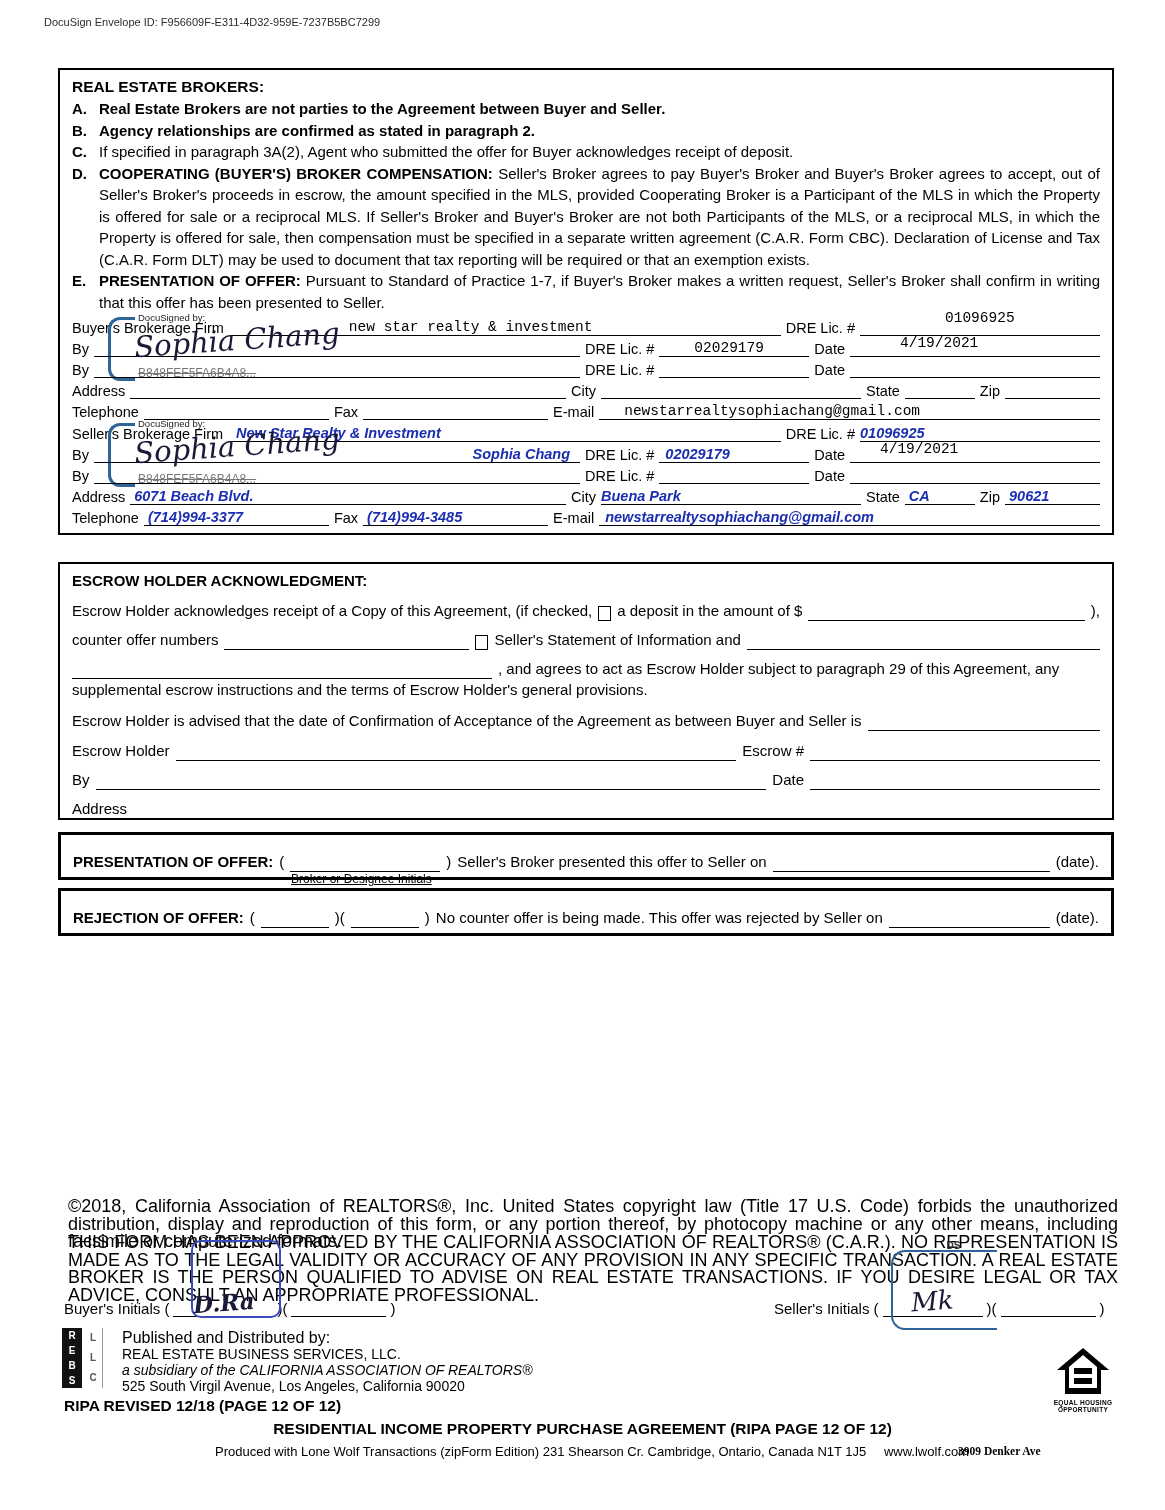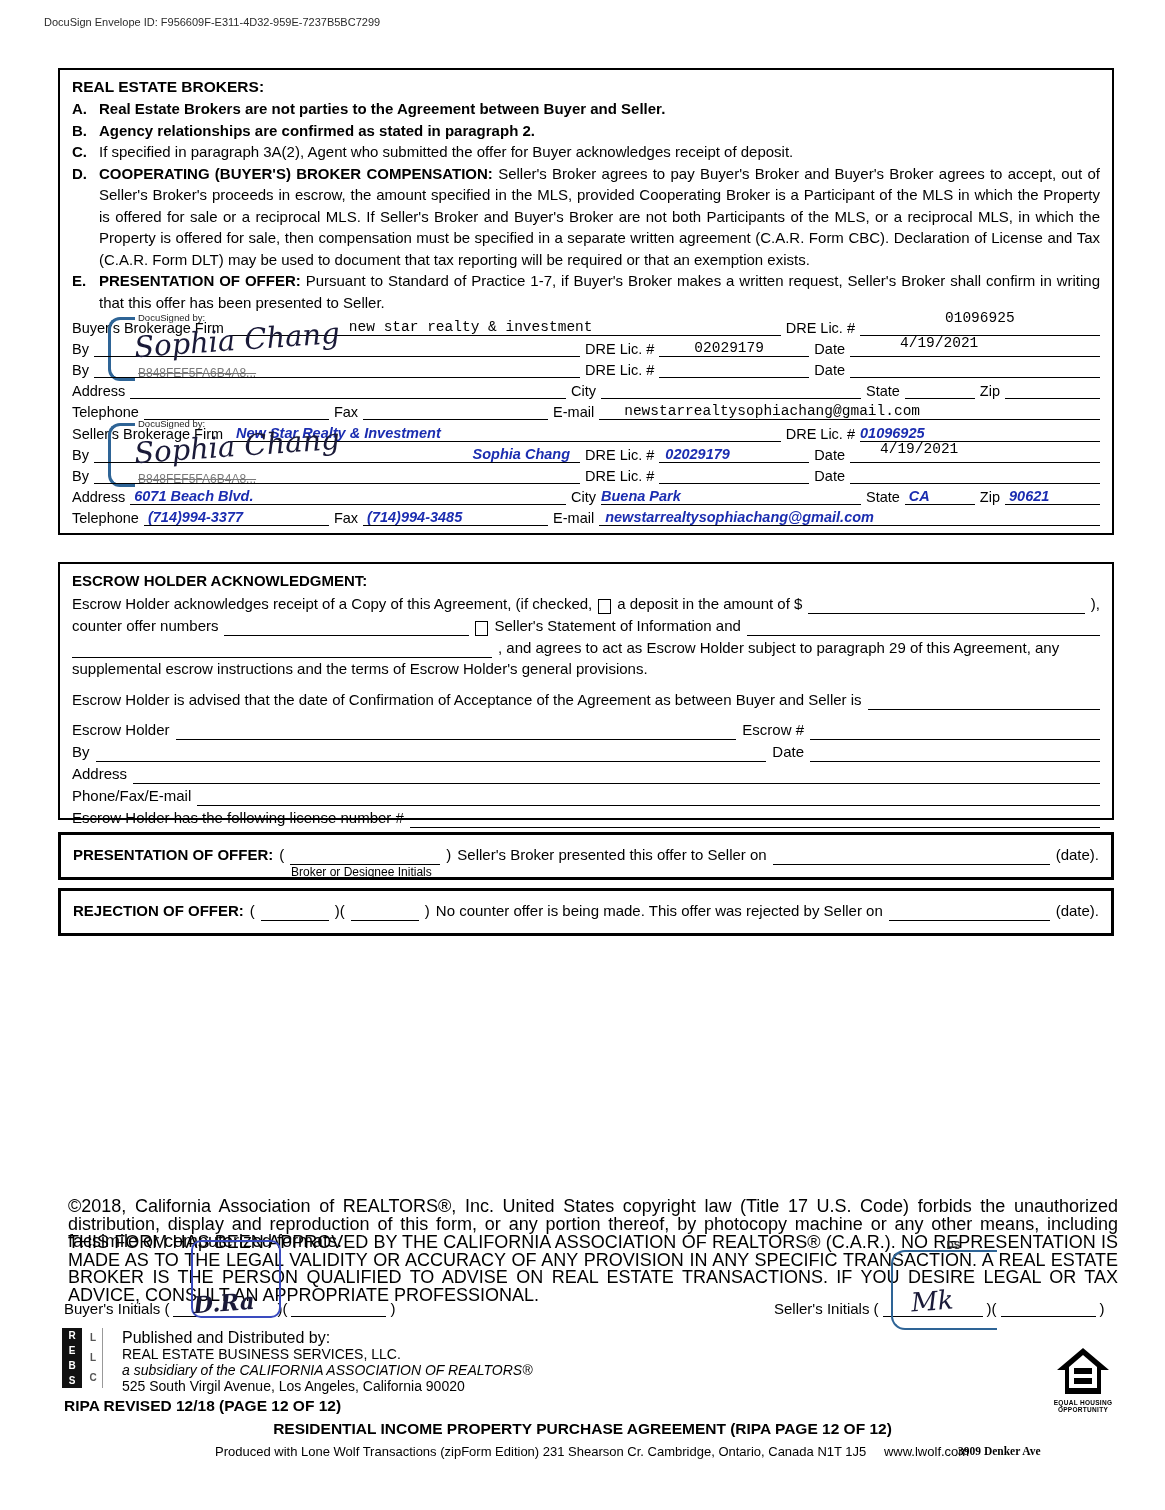--- a/index.html
+++ b/index.html
@@ -23,21 +23,21 @@
   .mono{font-family:"Liberation Mono","DejaVu Sans Mono",monospace;font-size:14.5px;white-space:nowrap;}
   .blue{color:#1b2db0;font-weight:bold;font-style:italic;white-space:nowrap;font-size:14.5px;}
   .raise6{position:relative;top:-5px;}
   .raise9{position:relative;top:-9px;}
   .sigblock{position:relative;}
   .ds-bracket{position:absolute;border:3px solid #2e6496;border-right:none;border-radius:12px 0 0 12px;width:24px;}
   .ds-small{font-size:9.5px;color:#222;white-space:nowrap;}
   .ds-id{font-size:12px;color:#777;text-decoration:line-through;white-space:nowrap;}
   .script{font-family:"DejaVu Serif","Liberation Serif",serif;font-style:italic;color:#1a1a38;transform:rotate(-4deg);white-space:nowrap;}
   .cb{width:13px;height:15px;border:1.6px solid #000;display:inline-block;flex:0 0 13px;box-sizing:border-box;background:#fff;}
-  .erow{display:flex;align-items:flex-end;height:22px;column-gap:6px;}
+  .erow{display:flex;align-items:flex-end;height:22px;column-gap:6px;margin-top:7px;}
   .etext{line-height:21px;}
   .sub{font-size:12px;line-height:15px;}
   
   .legal{position:absolute;left:68px;width:1050px;font-size:18px;line-height:17.5px;text-align:justify;}
   
   .initrow{position:absolute;display:flex;align-items:flex-end;column-gap:4px;height:24px;}
   .initline{border-bottom:1.3px solid #000;height:20px;display:flex;align-items:flex-end;justify-content:center;}
   
   .rebs{position:absolute;display:flex;}
   .rebs-col1{background:#111;color:#fff;display:flex;flex-direction:column;width:20px;}

